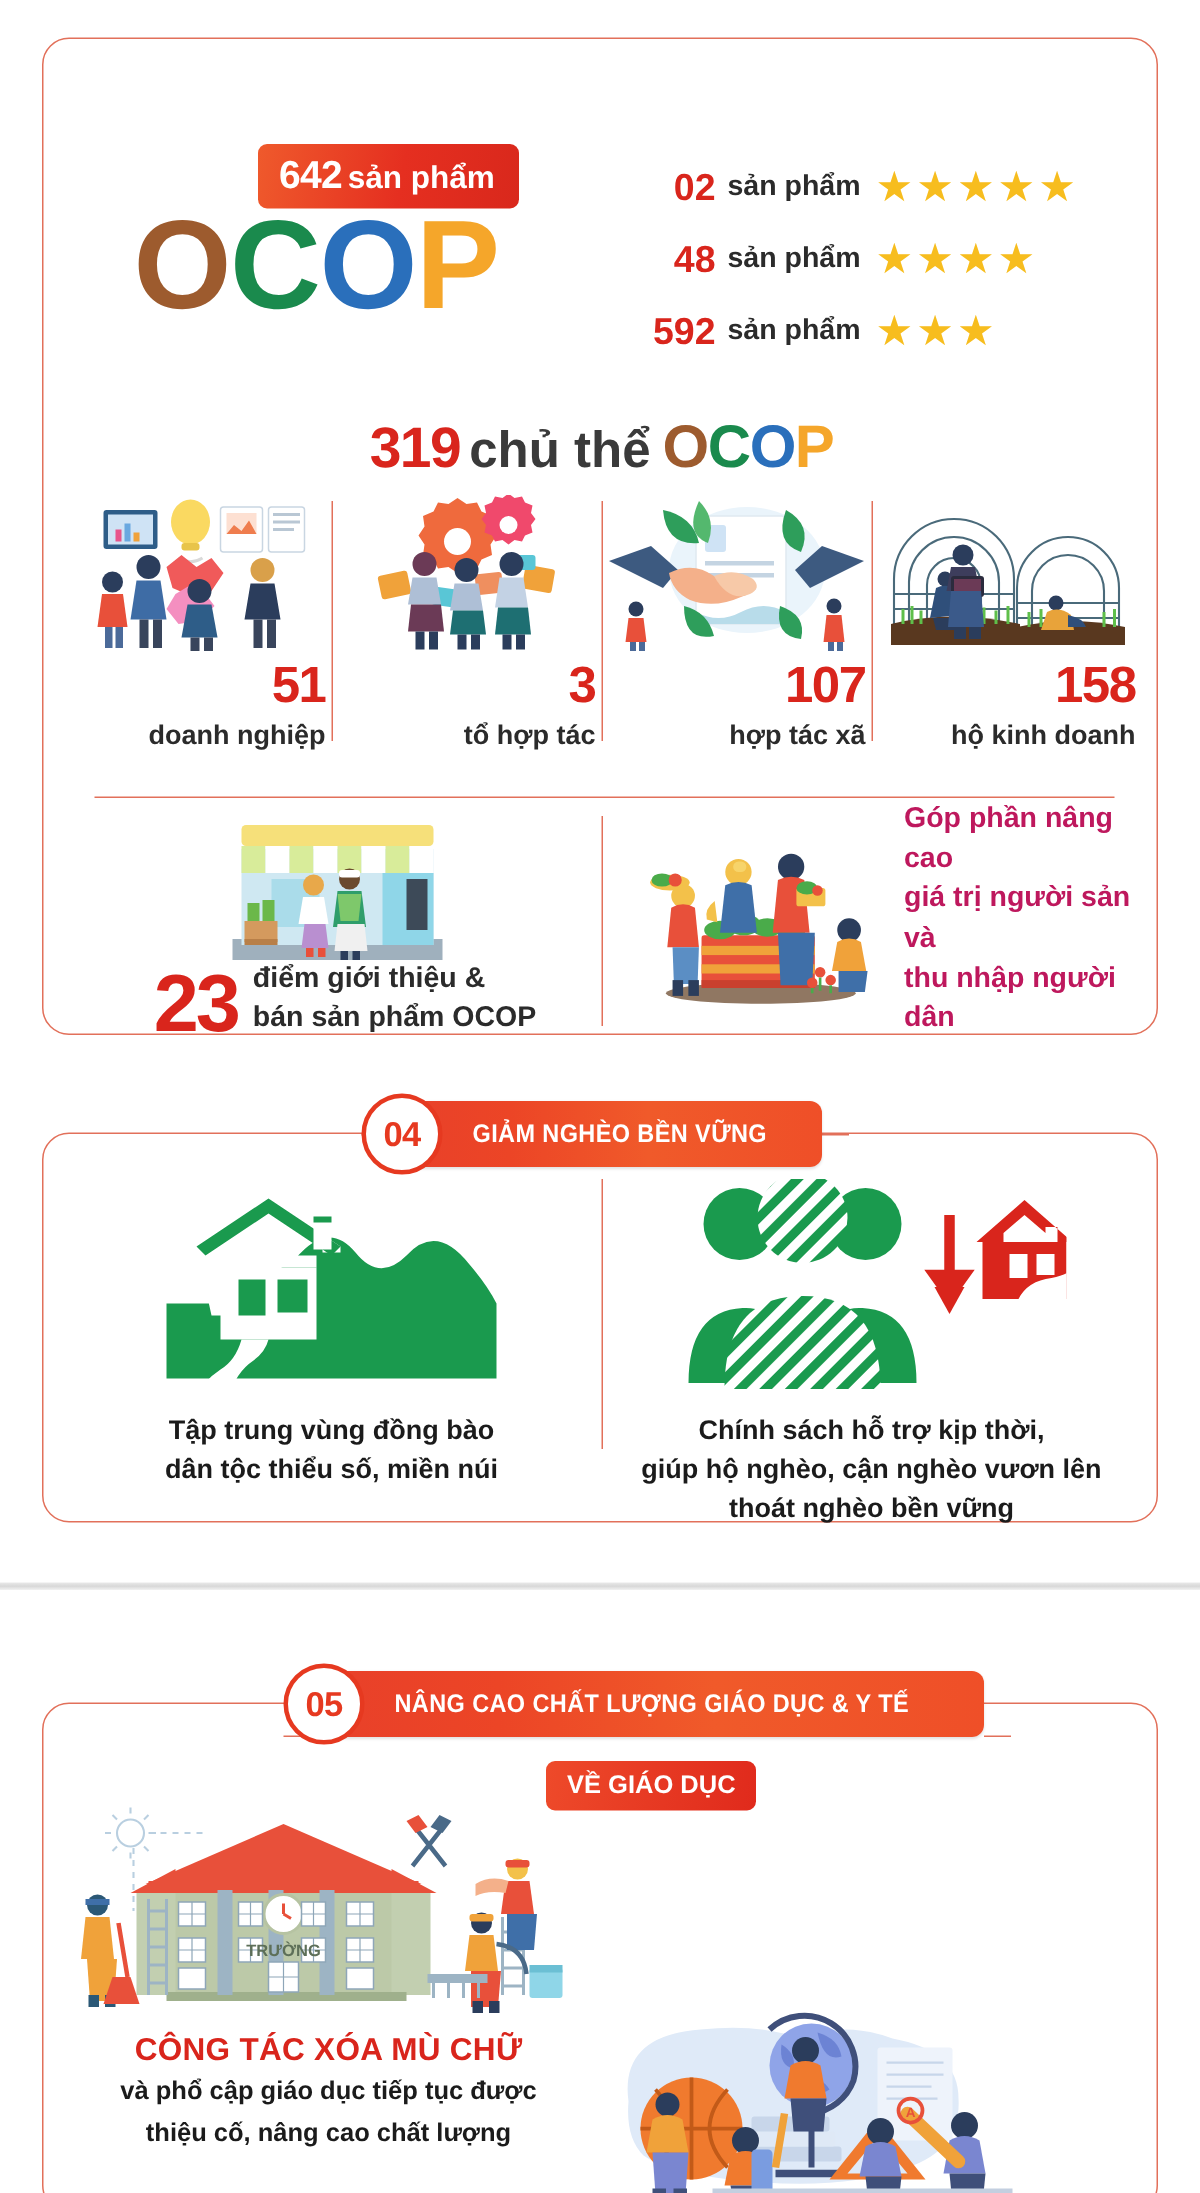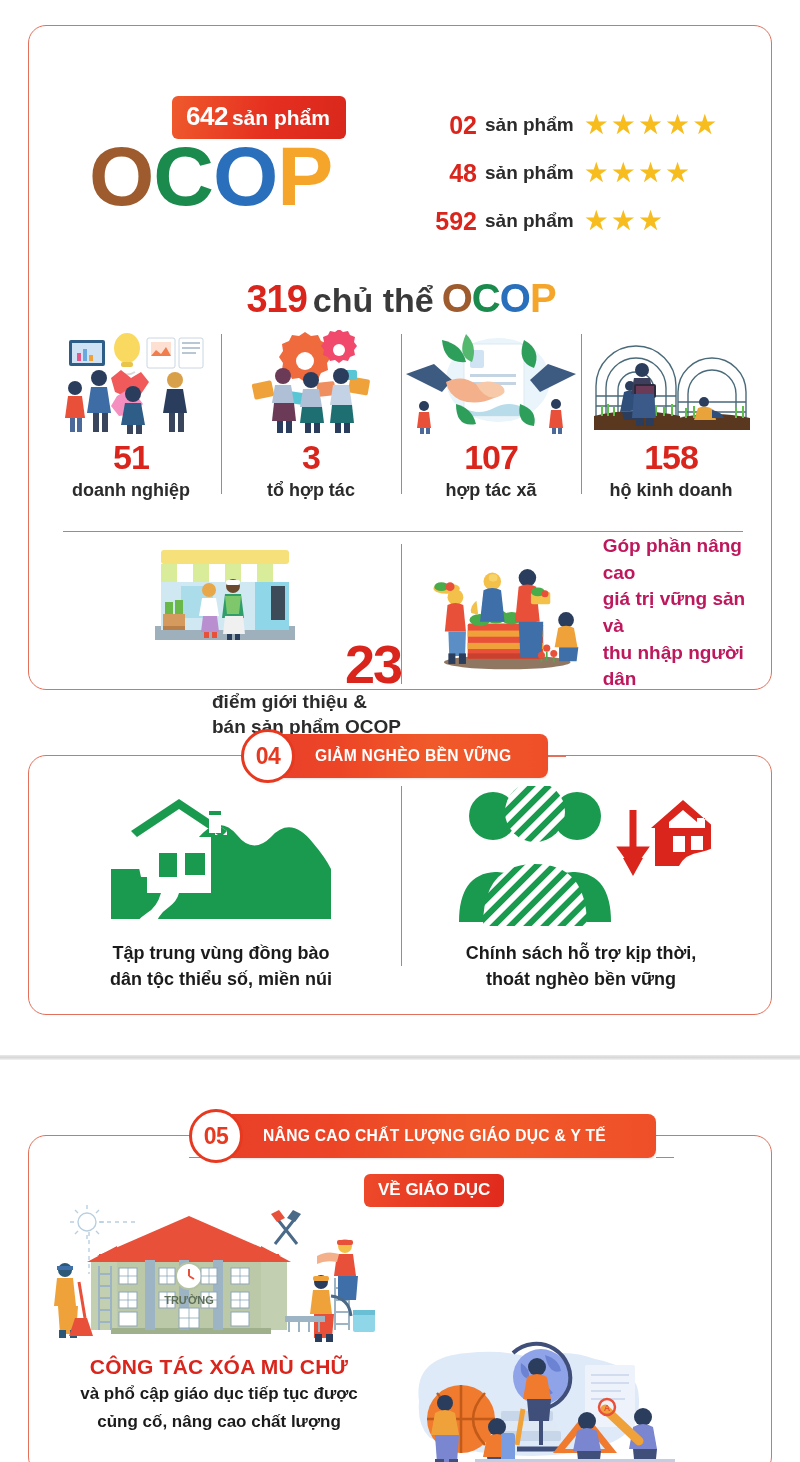--- a/index.html
+++ b/index.html
@@ -108,21 +108,21 @@
   .subjects-line {
     position:absolute; left:0; top:250px; width:744px;
     text-align:center; white-space:nowrap;
   }
   .subjects-line .n { color:#d9251c; font-weight:700; font-size:38px; letter-spacing:-1px; }
   .subjects-line .t { color:#3a3a3a; font-weight:700; font-size:34px; margin:0 8px 0 6px; }
   .subjects-line .mini { font-size:40px; font-weight:700; letter-spacing:-1px; }
 
   
   .stat-row { position:absolute; left:12px; top:300px; width:720px; display:flex; }
-  .stat-cell { flex:1; position:relative; text-align:center; padding:0 4px; }
+  .stat-cell { flex:1; position:relative; text-align:right; padding:0 4px; }
   .stat-cell + .stat-cell::before {
     content:""; position:absolute; left:0; top:8px; width:1px; height:160px; background:#e2705a;
   }
   .stat-ill { height:108px; display:flex; align-items:flex-end; justify-content:center; }
   .stat-num { color:#d9251c; font-weight:700; font-size:34px; line-height:1.05; letter-spacing:-1px; margin-top:6px;}
   .stat-lbl { color:#2b2b2b; font-weight:600; font-size:18px; margin-top:4px; }
 
   .hsep { position:absolute; left:34px; top:505px; width:680px; height:1px; background:#e2705a; }
 
   .bottom-row { position:absolute; left:12px; top:512px; width:720px; display:flex; }
@@ -403,21 +403,21 @@
             <rect x="91" y="94" width="5" height="6" fill="#e8503a"></rect>
             <circle cx="112" cy="48" r="7" fill="#6b4a2e"></circle>
             <rect x="105" y="42" width="14" height="5" rx="2" fill="#fff"></rect>
             <path d="M104 56 h16 l3 24 h-22z" fill="#2f9e6b"></path>
             <path d="M104 78 h18 l2 18 h-22z" fill="#f0f0f0"></path>
             <rect x="106" y="96" width="5" height="6" fill="#2b3d5c"></rect>
             <rect x="114" y="96" width="5" height="6" fill="#2b3d5c"></rect>
             <path d="M104 58 l16 0 l-2 18 h-12z" fill="#7ec86b"></path>
           </svg>
         </div>
-        <div class="shop-wrap" style="height:auto; margin-top:-8px;flex-direction:column;">
+        <div class="shop-wrap" style="height:auto; margin-top:-8px;">
           <div class="n23">23</div>
           <div class="lbl23">
             <div>điểm giới thiệu &amp;</div>
             <div>bán sản phẩm OCOP</div>
           </div>
         </div>
       </div>
 
       <div class="br">
         <div class="garden-wrap">
@@ -462,21 +462,21 @@
               <circle cx="150" cy="106" r="4"></circle>
                 <circle cx="158" cy="112" r="4"></circle>
                 <circle cx="144" cy="114" r="4"></circle>
             </g>
             <g stroke="#4aab4a" stroke-width="2" fill="none">
               <path d="M150 110 v10 M158 116 v6 M144 118 v4"></path>
             </g>
           </svg>
           <div class="gop-text">
             <div>Góp phần nâng cao</div>
-            <div>giá trị vững sản và</div>
+            <div>giá trị người sản và</div>
             <div>thu nhập người dân</div>
           </div>
         </div>
       </div>
     </div>
   </div>
 
   <div class="card" id="card-04">
     <div class="sec-head" style="left:212px; top:-22px;">
       <div class="sec-line" style="width:18px;"></div>
@@ -529,20 +529,21 @@
             <rect x="204" y="42" width="56" height="38" fill="#d9251c"></rect>
             <path d="M200 42 L232 14 l32 28 h-10 v-10 h-8 v4 l-14 -12 -14 12 v6 h-10z" fill="#d9251c"></path>
             <rect x="222" y="50" width="12" height="16" fill="#fff"></rect>
             <rect x="240" y="50" width="12" height="14" fill="#fff"></rect>
             <path d="M228 80 q6 -12 22 -14 q10 -2 14 -6 v20z" fill="#fff"></path>
             <rect x="204" y="44" width="10" height="22" fill="#fff" opacity=".0"></rect>
           </svg>
         </div>
         <div class="s4txt">
           <div>Chính sách hỗ trợ kịp thời,</div>
+          <div>giúp hộ nghèo, cận nghèo vươn lên</div>
           <div>thoát nghèo bền vững</div>
         </div>
       </div>
     </div>
   </div>
 
   <div class="gray-divider"></div>
 
   <div class="card" id="card-05">
     <div class="sec-head" style="left:160px; top:-22px;align-items:flex-end;">
@@ -639,21 +640,21 @@
               <path d="M240 118 v10 M250 118 v10 M260 118 v10 M270 118 v10"></path>
             </g>
         </svg>
       </div>
     </div>
 
     <div class="lit-block">
       <div class="lit-text">
         <div class="lit-title">CÔNG TÁC XÓA MÙ CHỮ</div>
         <div class="lit-sub">và phổ cập giáo dục tiếp tục được</div>
-        <div class="lit-sub">củng cố, nâng cao chất lượng</div>
+        <div class="lit-sub">thiệu cố, nâng cao chất lượng</div>
       </div>
       <div class="lit-ill">
         <svg width="300" height="132" viewBox="0 0 300 132">
           <path d="M30 60 q-6 -44 48 -48 q40 -4 66 6 q30 -12 62 0 q44 8 44 40 q2 34 -34 46 q-40 14 -96 10 q-60 -4 -80 -18 q-12 -12 -10 -36z" fill="#dfeaf8"></path>
           <rect x="196" y="24" width="50" height="62" rx="2" fill="#eef3fb"></rect>
           <g stroke="#c7d6ea" stroke-width="1.5">
               <path d="M202 34 h38 M202 42 h38 M202 50 h30 M202 58 h34"></path>
             </g>
           <rect x="104" y="90" width="68" height="10" rx="2" fill="#c8d6ea"></rect>
           <rect x="108" y="80" width="60" height="10" rx="2" fill="#dfe9f6"></rect>

